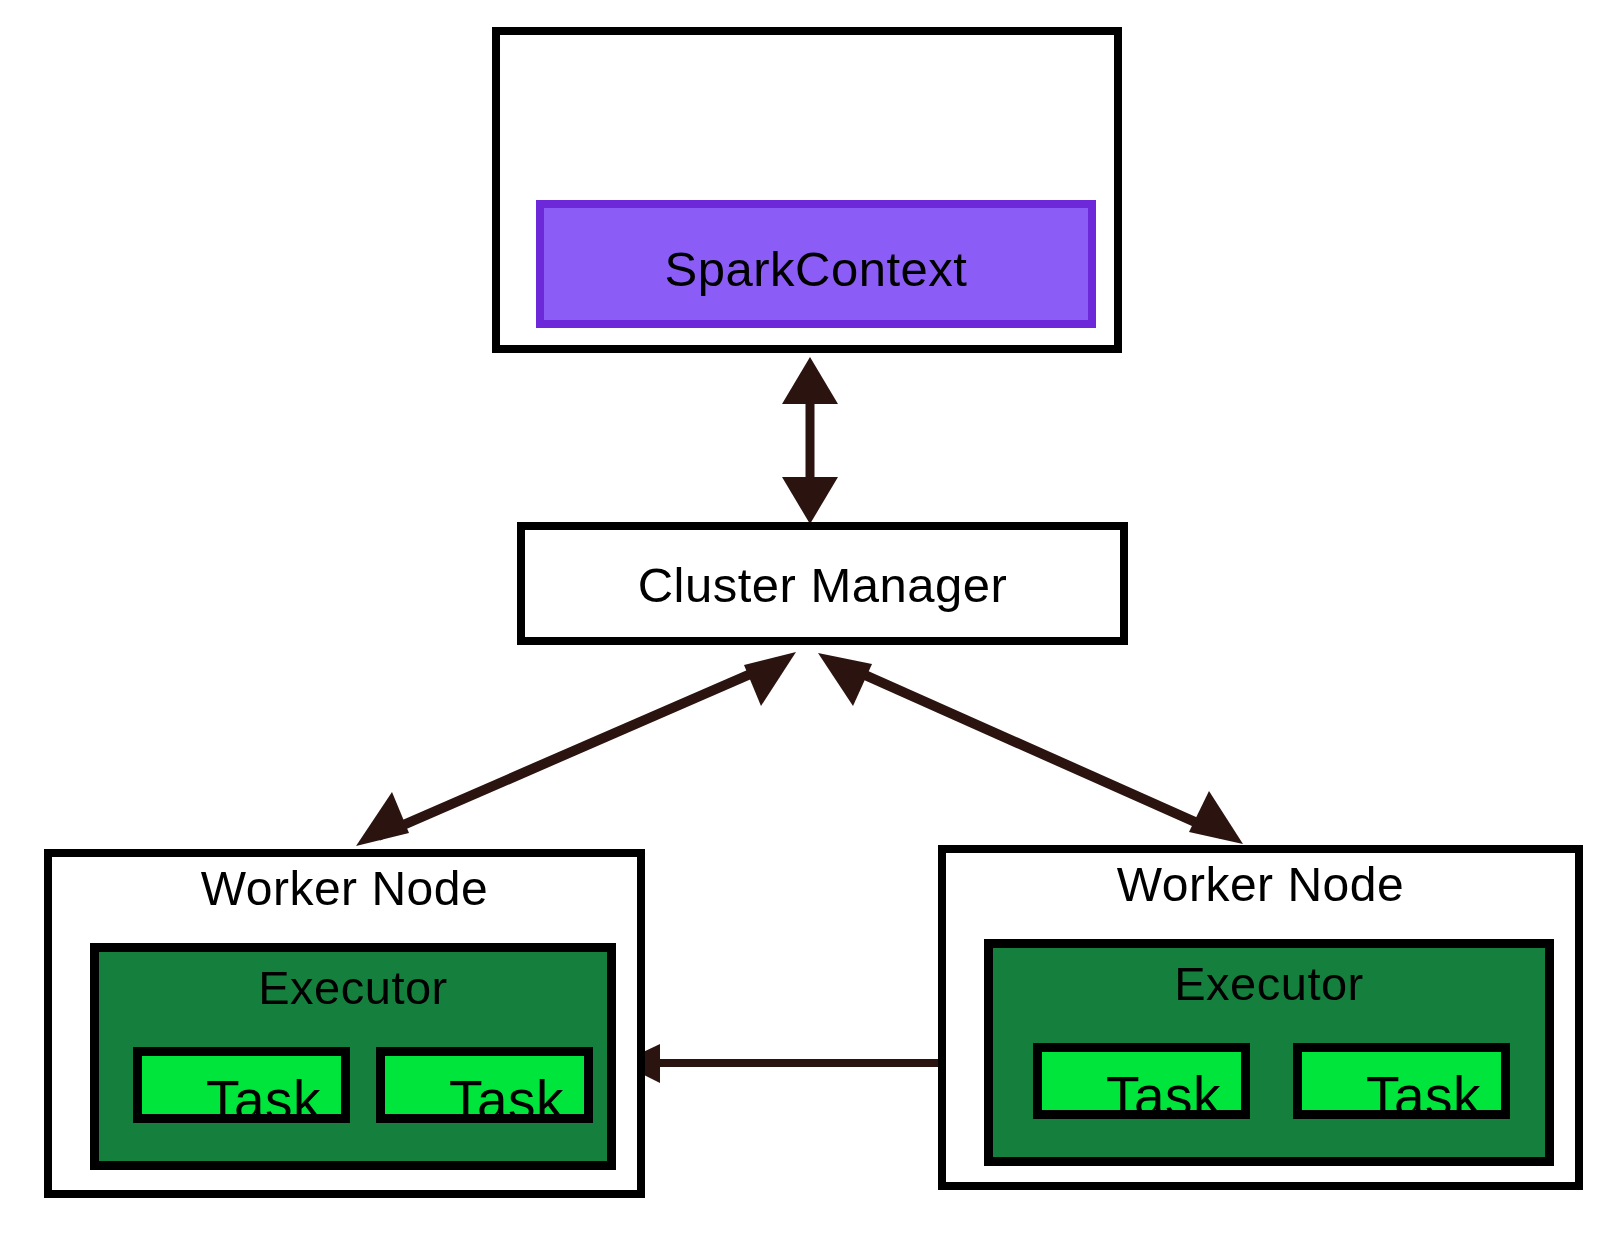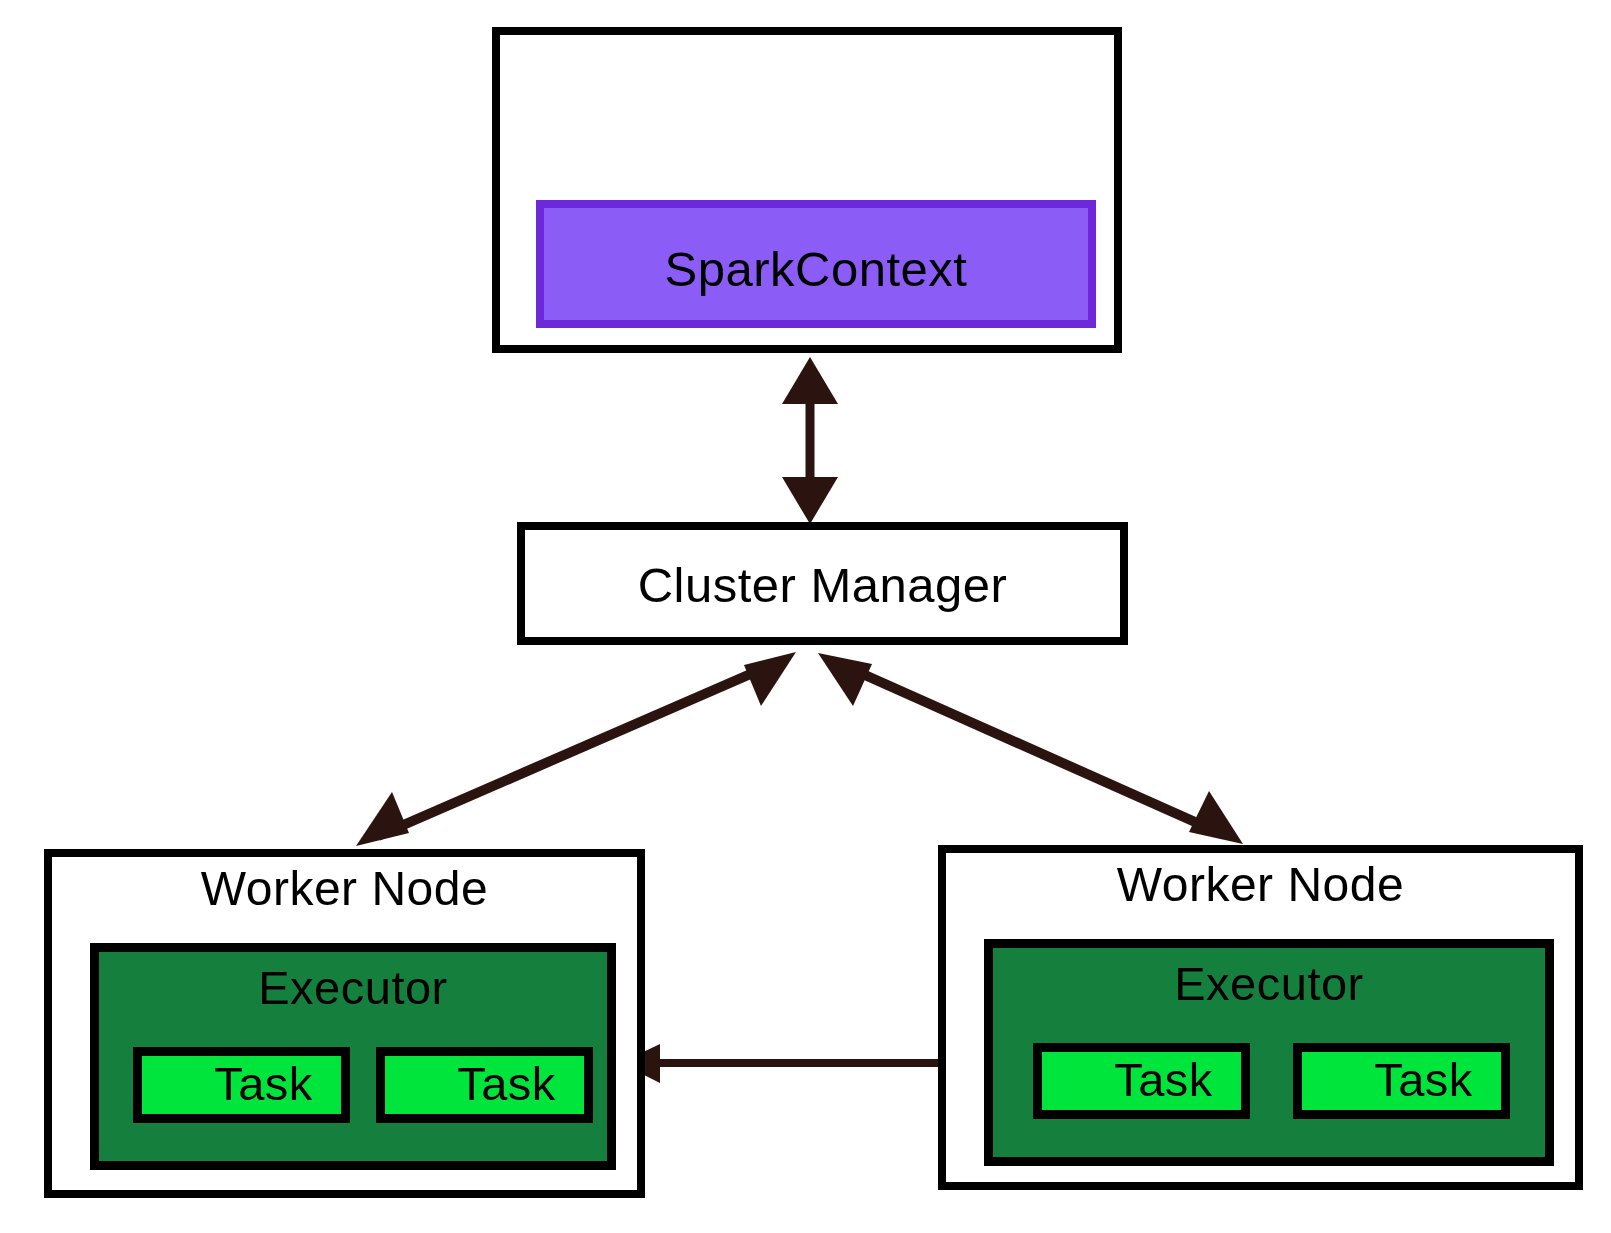--- a/index.html
+++ b/index.html
@@ -120,22 +120,22 @@
   }
 
   
   .task-box {
     position: absolute;
     box-sizing: border-box;
     background: #00E53C;
     border: 9px solid #000000;
   }
   .task-label {
-    top: 0;
-    font-size: 47px;
+    top: 12px;
+    font-size: 55px;
     padding-left: 44px;
   }
   #executor-left .task-box { top: 95px; width: 217px; height: 76px; }
   #executor-left .task-box.task-1 { left: 34px; }
   #executor-left .task-box.task-2 { left: 277px; }
 
   #executor-right .task-box { top: 95px; width: 217px; height: 76px; }
   #executor-right .task-box.task-1 { left: 40px; }
   #executor-right .task-box.task-2 { left: 300px; }
 

